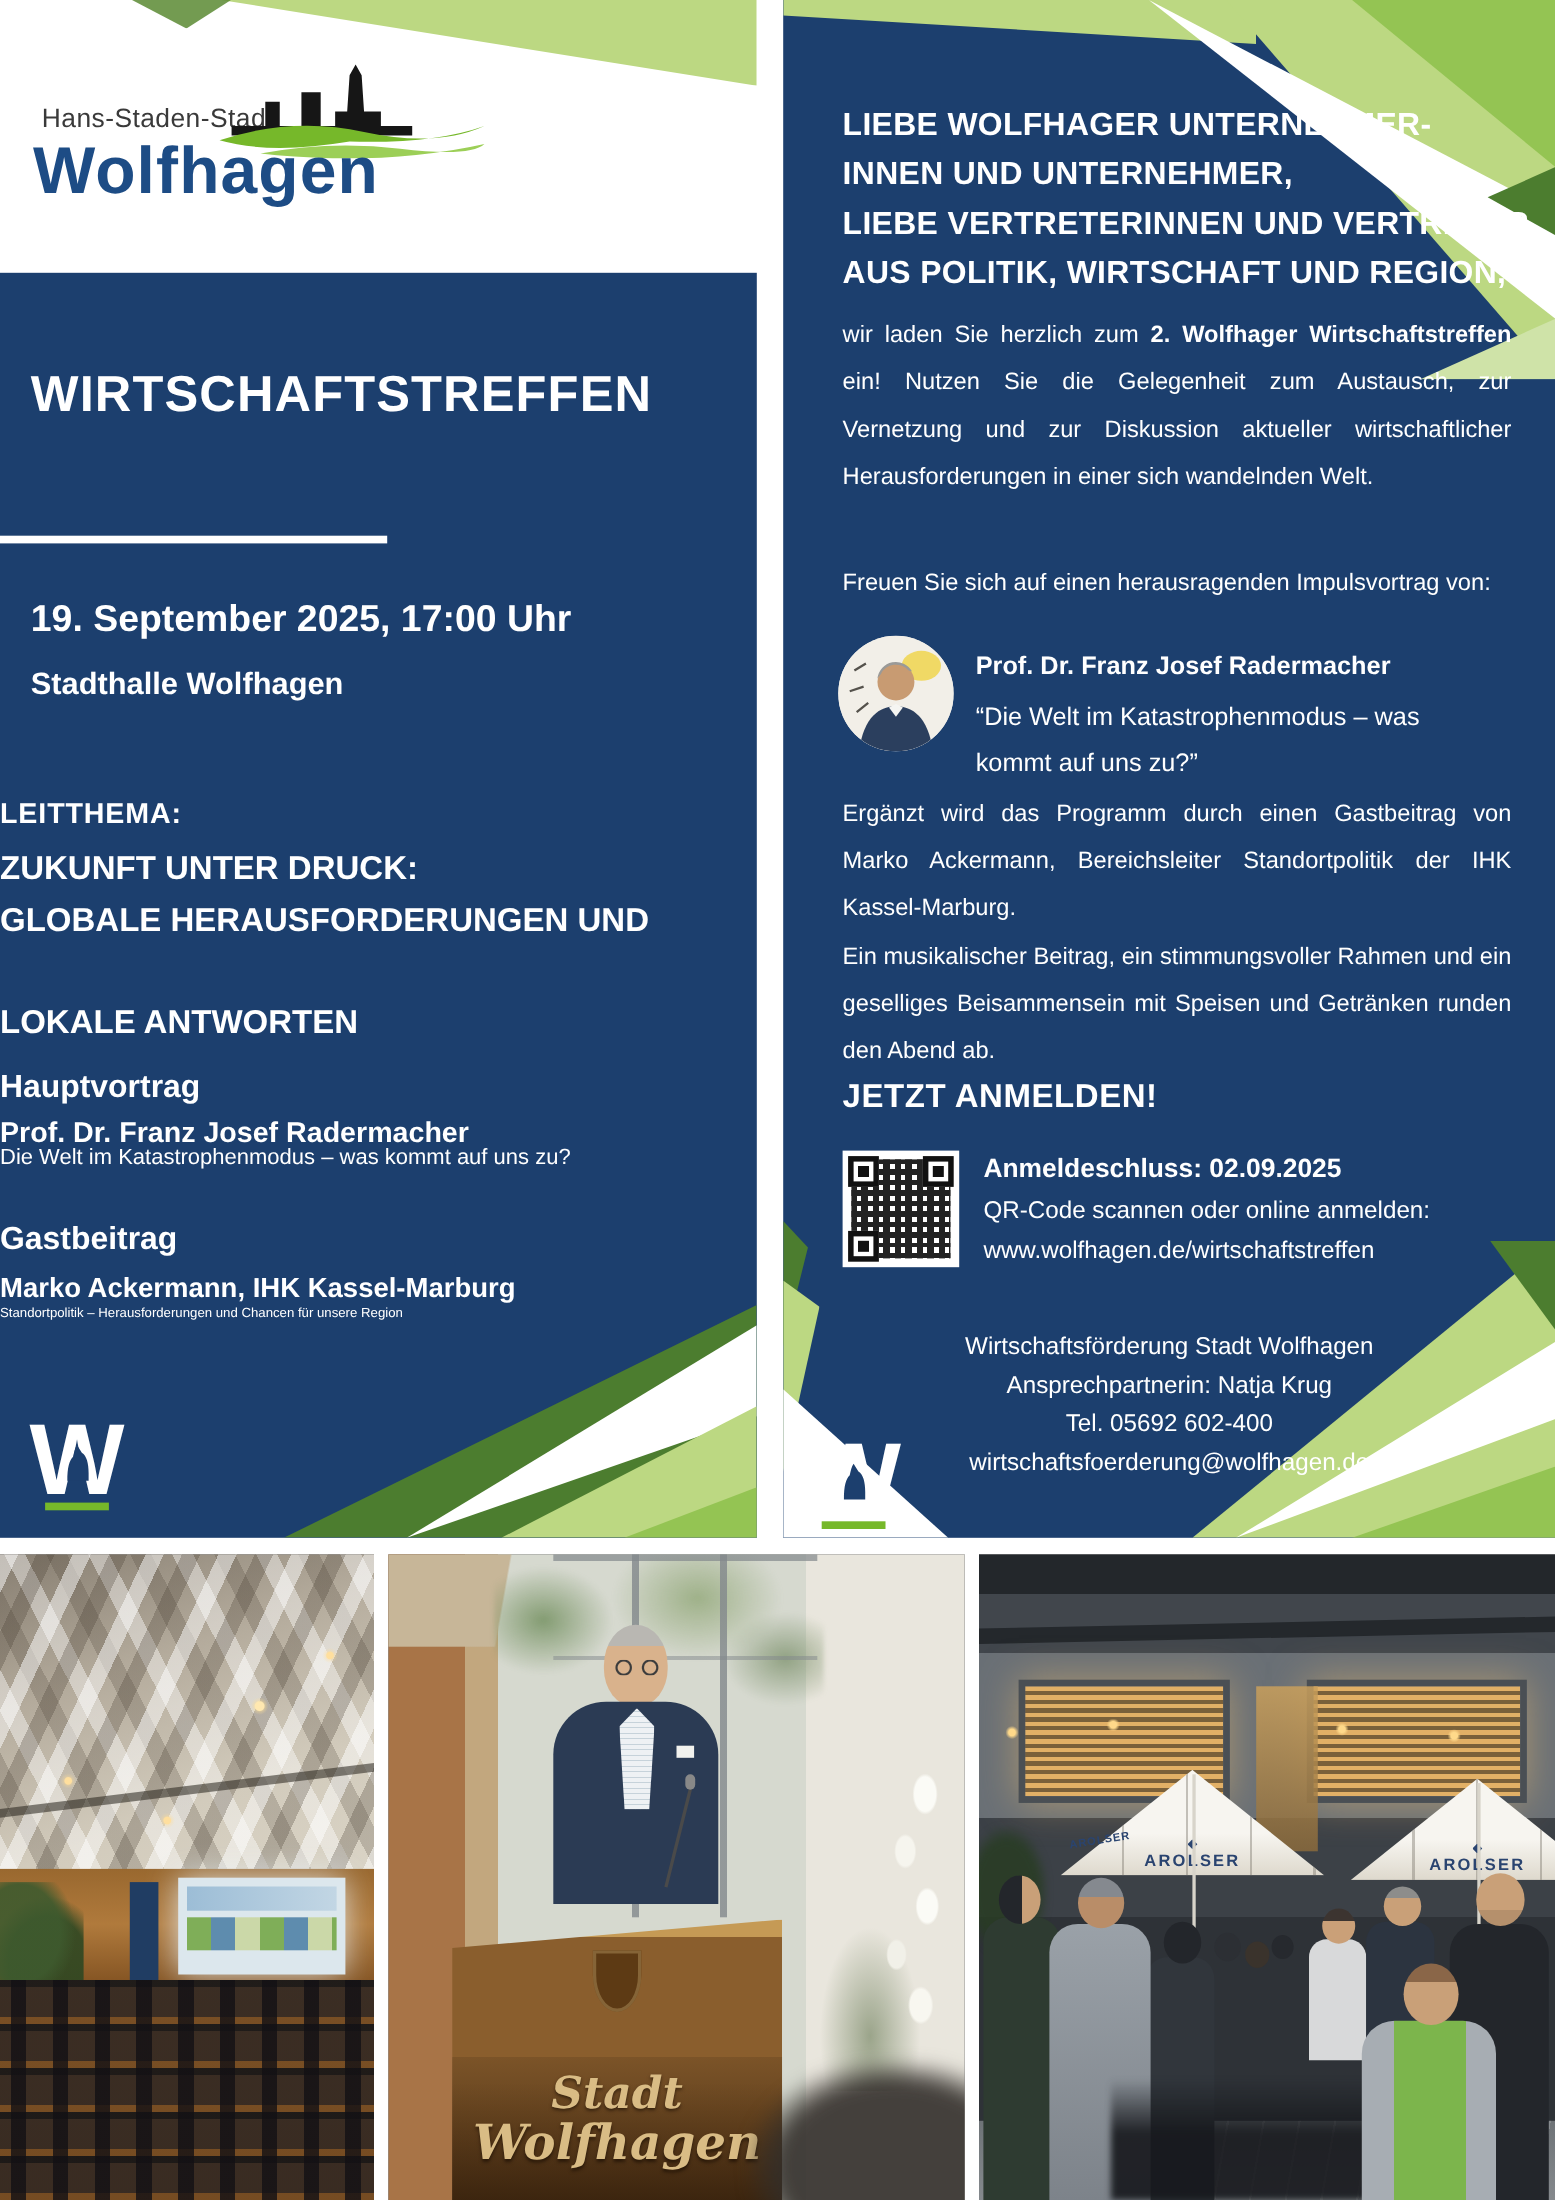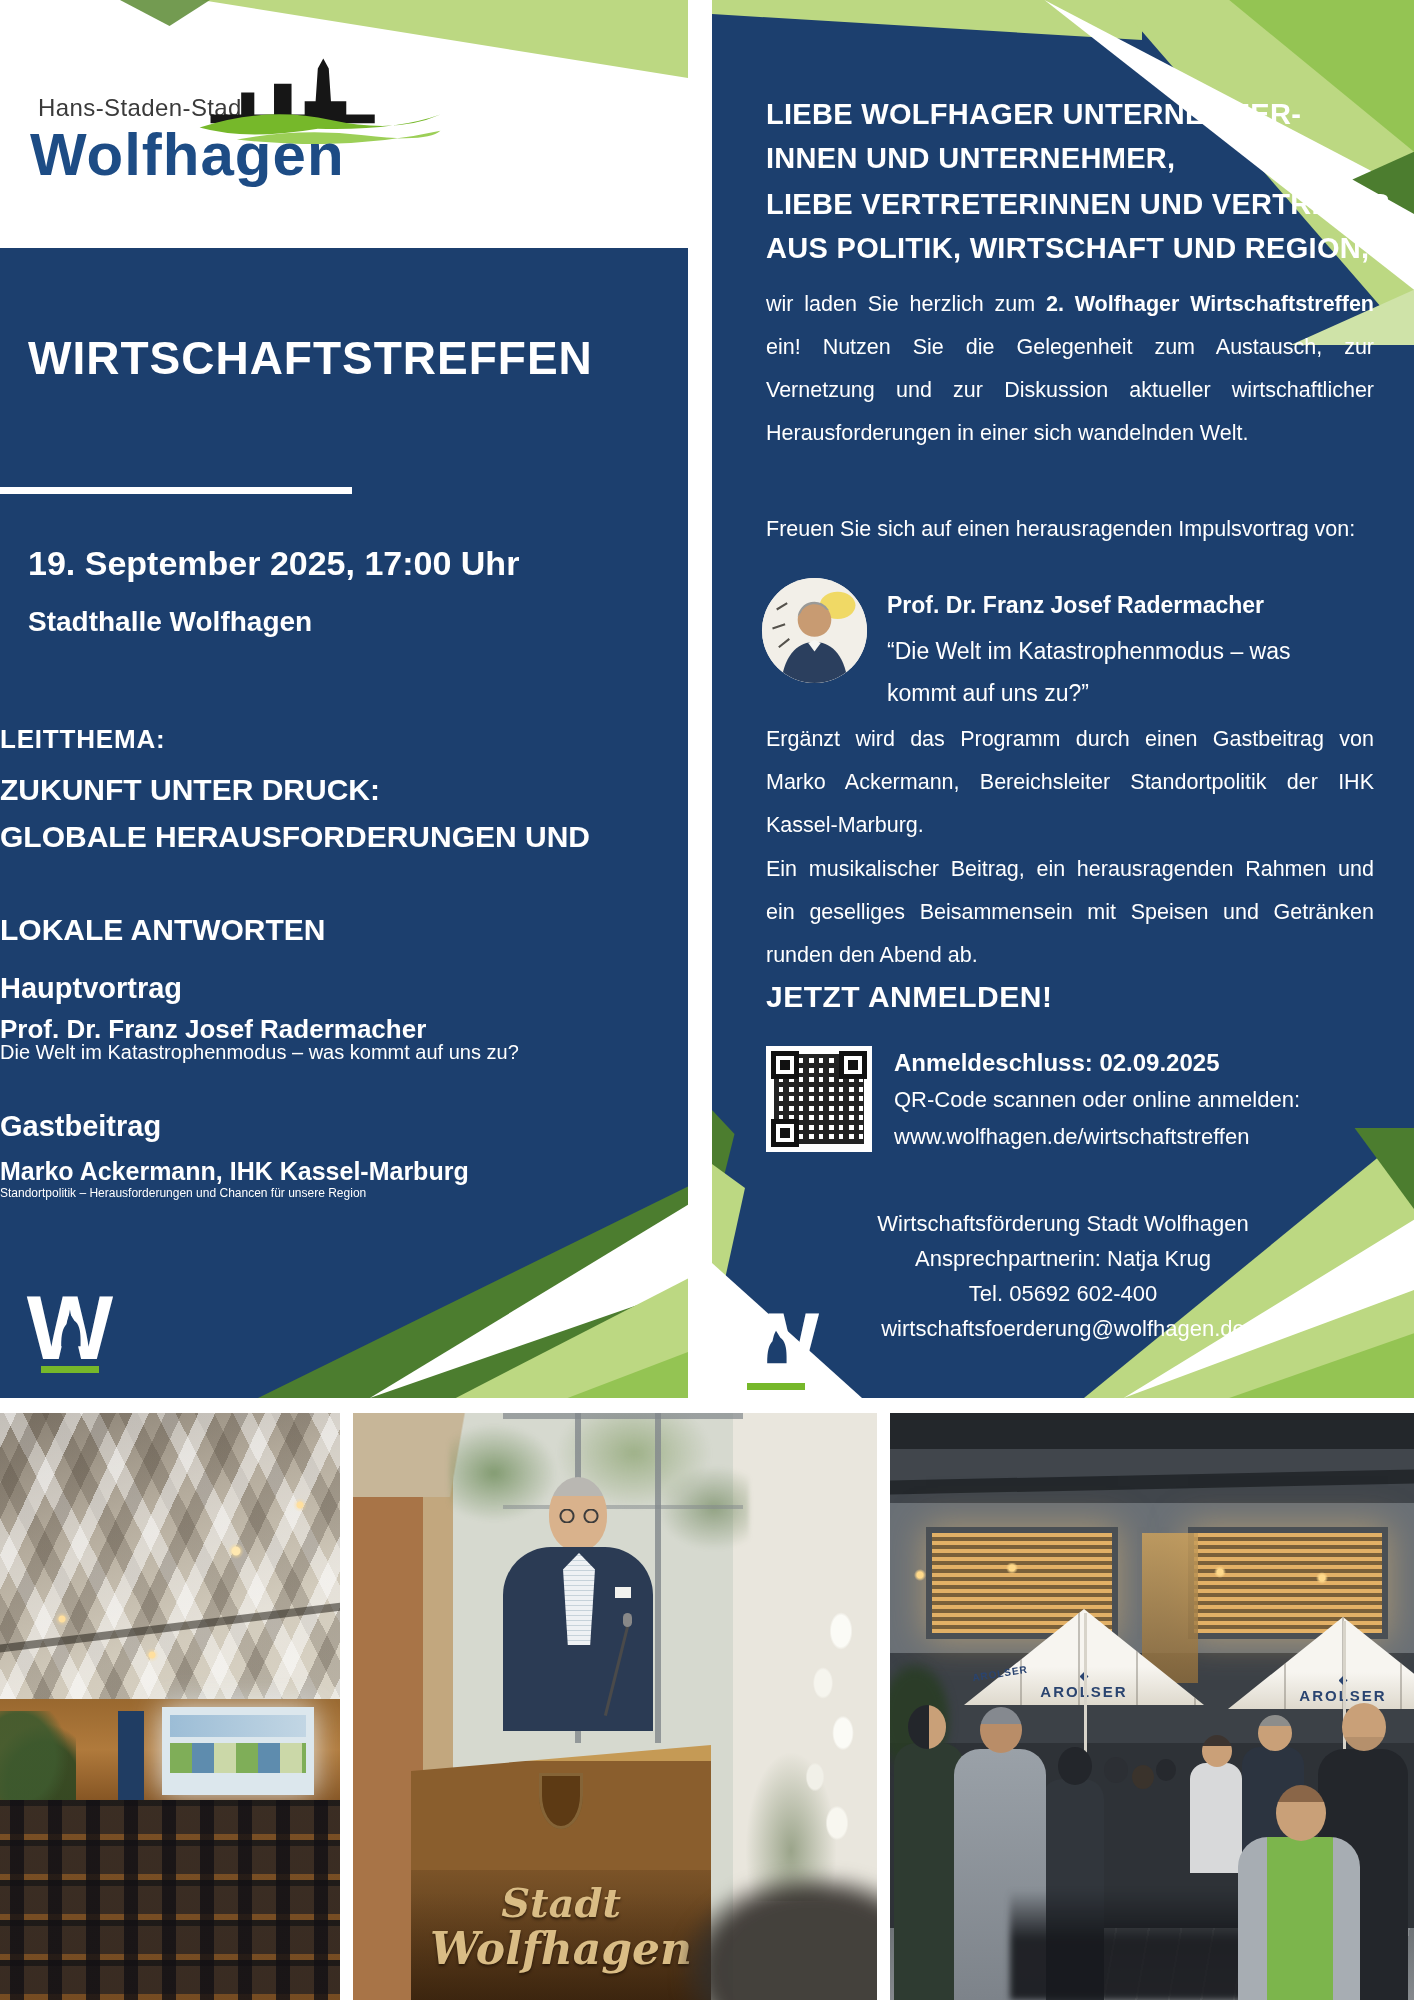--- a/index.html
+++ b/index.html
@@ -336,21 +336,21 @@
         <circle cx="50" cy="40" r="16" fill="#c89b72"></circle>
         <path d="M34 37 a16 16 0 0 1 30 -6 l-3 -1 a14 13 0 0 0 -24 3 z" fill="#9a9a98"></path>
         <path d="M18 100 C22 70 36 61 50 61 C64 61 78 70 82 100 Z" fill="#2b3f5e"></path>
         <path d="M44 62 l6 8 6 -8 -6 -3 z" fill="#f5f5f2"></path>
       </svg>
     </div>
     <div class="abs rp-spname">Prof. Dr. Franz Josef Radermacher</div>
     <div class="abs rp-spquote">“Die Welt im Katastrophenmodus – was kommt auf uns zu?”</div>
 
     <p class="abs rp-par rp-p3">Ergänzt wird das Programm durch einen Gastbeitrag von Marko Ackermann, Bereichsleiter Standortpolitik der IHK Kassel-Marburg.</p>
-    <p class="abs rp-par rp-p4">Ein musikalischer Beitrag, ein herausragenden Rahmen und ein geselliges Beisammensein mit Speisen und Getränken runden den Abend ab.</p>
+    <p class="abs rp-par rp-p4">Ein musikalischer Beitrag, ein stimmungsvoller Rahmen und ein geselliges Beisammensein mit Speisen und Getränken runden den Abend ab.</p>
 
     <div class="abs rp-cta">JETZT ANMELDEN!</div>
 
     <div class="abs qr">
       <div class="qr-pat"></div>
       <div class="qr-f qr-tl"></div>
       <div class="qr-f qr-tr"></div>
       <div class="qr-f qr-bl"></div>
     </div>
     <div class="abs rp-deadline">Anmeldeschluss: 02.09.2025</div>

